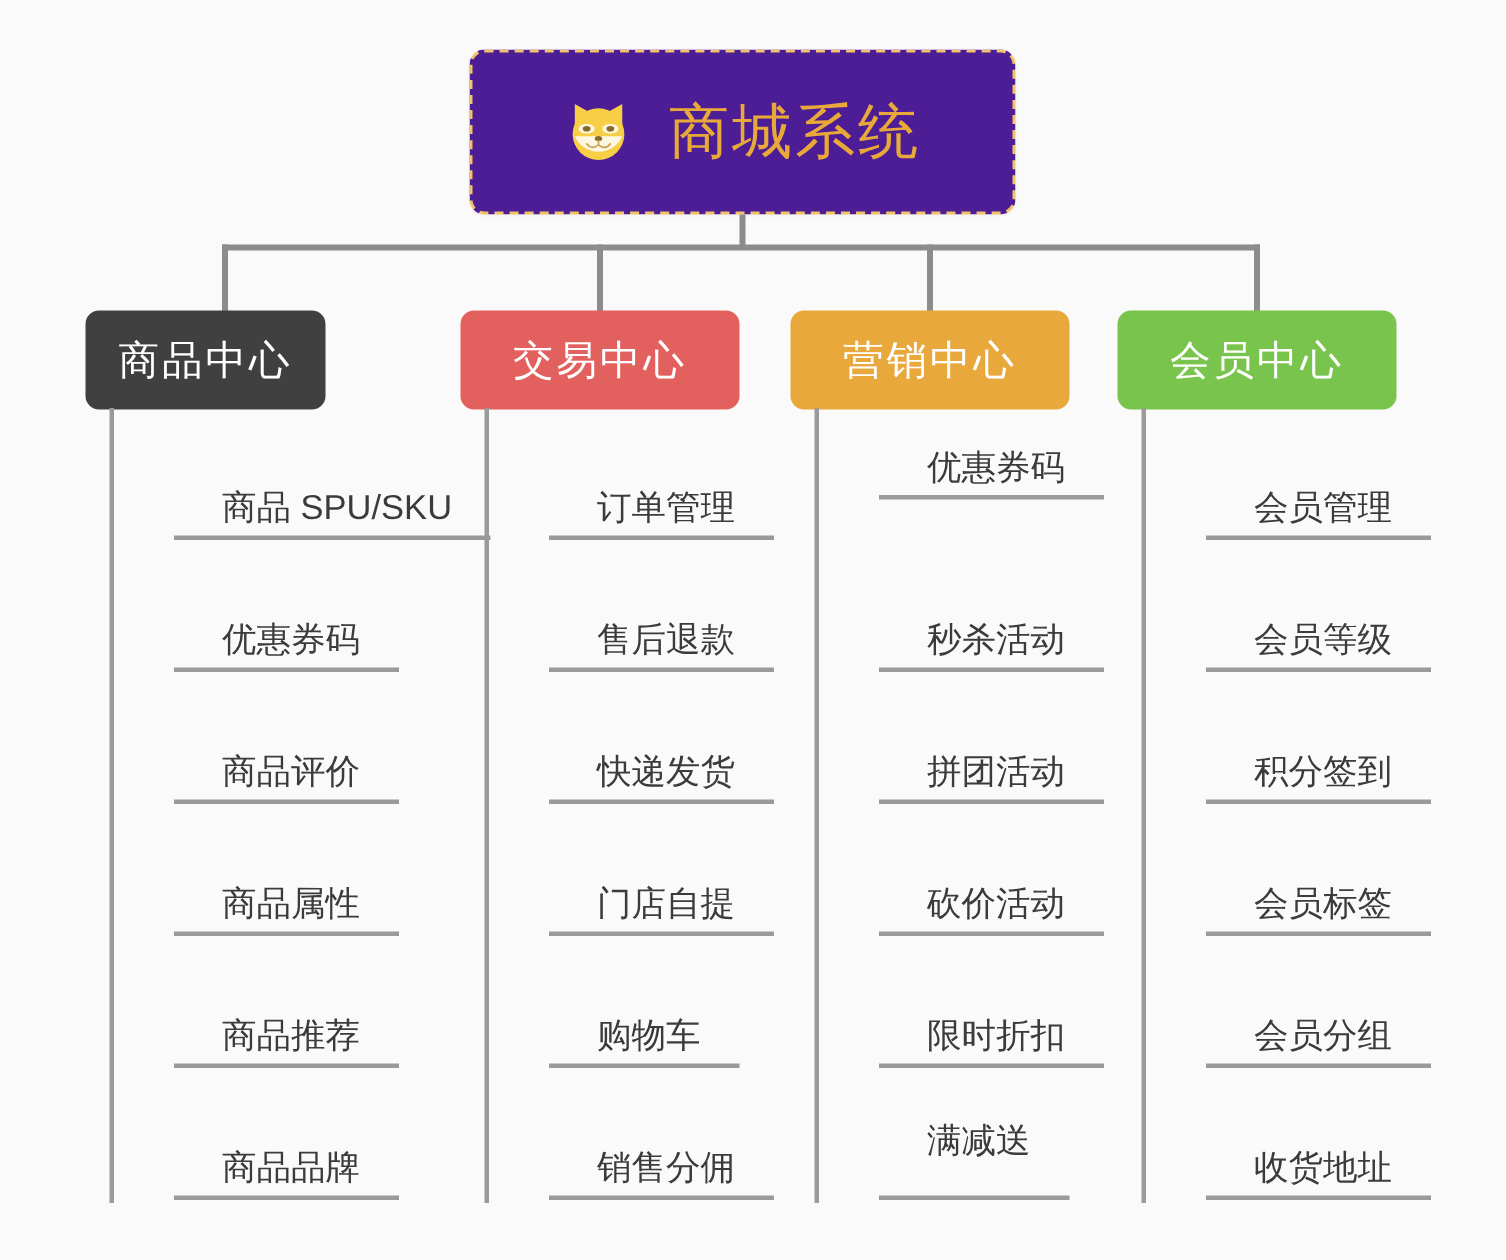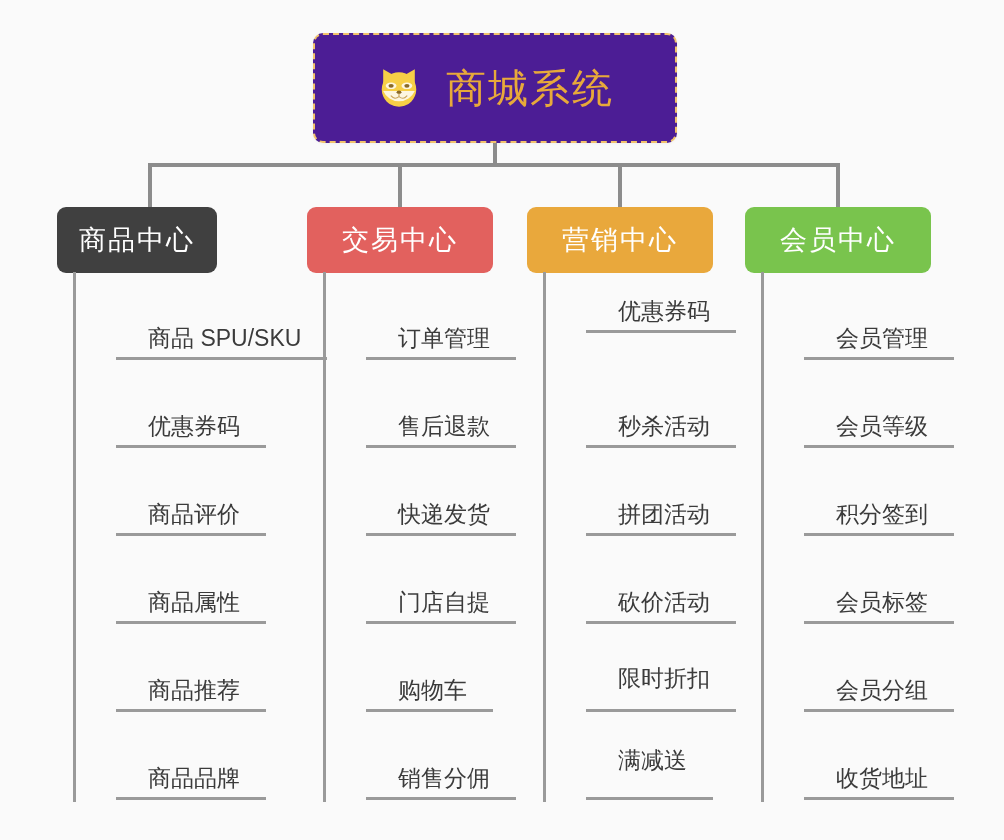--- a/index.html
+++ b/index.html
@@ -232,21 +232,21 @@
       <div class="leaf-rule"></div>
     </div>
     <div class="leaf" style="top:176px;">
       <span class="leaf-label">拼团活动</span>
       <div class="leaf-rule"></div>
     </div>
     <div class="leaf" style="top:264px;">
       <span class="leaf-label">砍价活动</span>
       <div class="leaf-rule"></div>
     </div>
-    <div class="leaf" style="top:352px;gap:12px;">
+    <div class="leaf" style="top:352px;">
       <span class="leaf-label">限时折扣</span>
       <div class="leaf-rule"></div>
     </div>
     <div class="leaf" style="top:440px;gap:18px;">
       <span class="leaf-label">满减送</span>
       <div class="leaf-rule"></div>
     </div>
   </div>
 
   <div class="branch" style="left:761px;">

